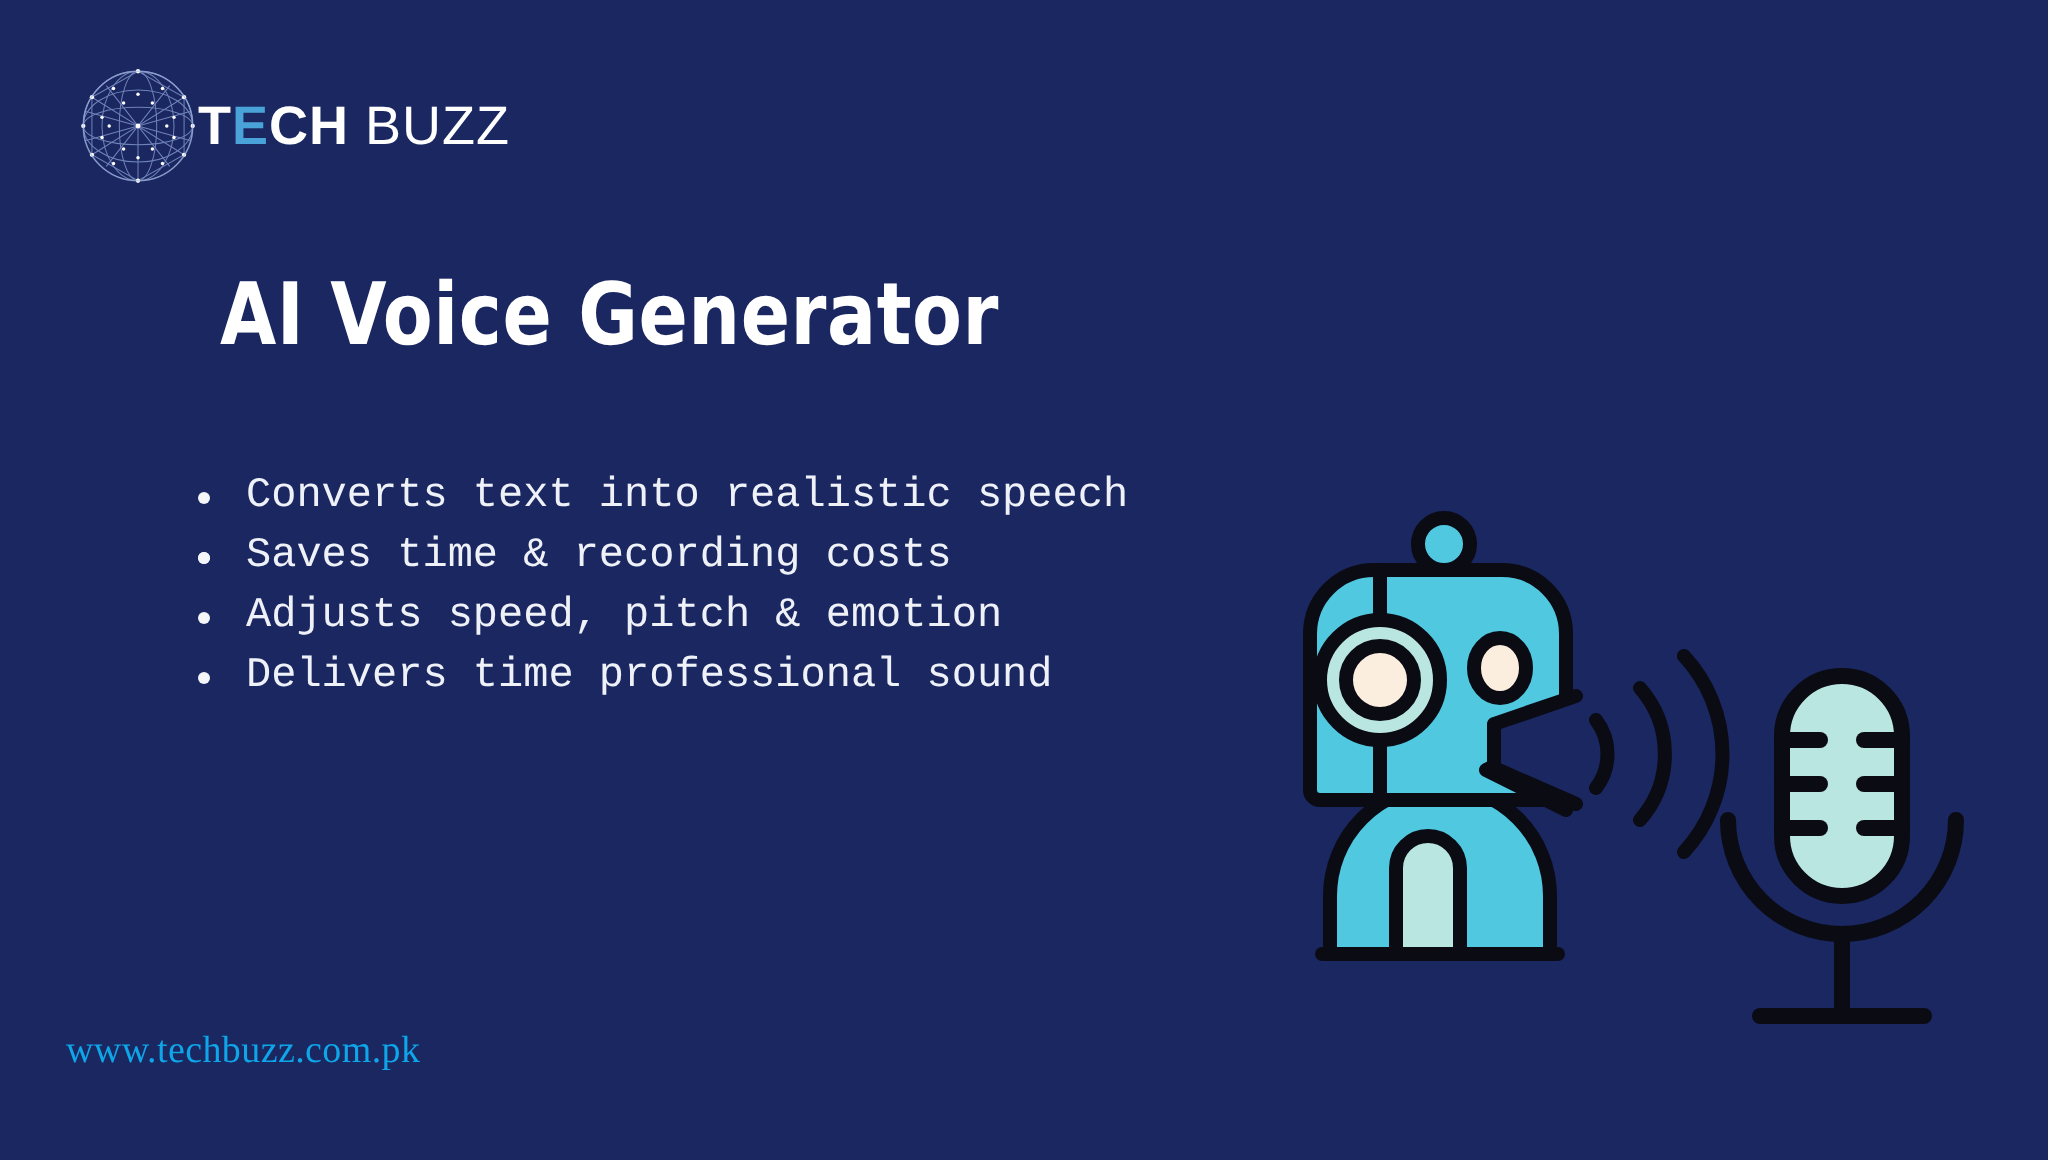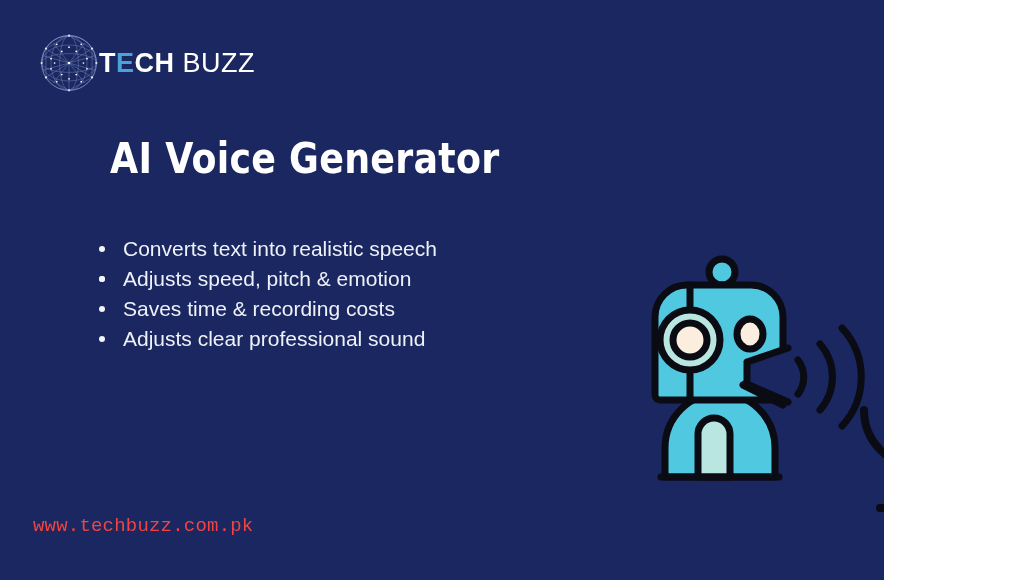--- a/index.html
+++ b/index.html
@@ -4,21 +4,21 @@
 <style>
   * { margin:0; padding:0; box-sizing:border-box; }
   html, body {
     width:1024px; height:580px;
     background:#ffffff;
     font-family:"Liberation Sans", sans-serif;
     overflow:hidden;
   }
   #poster {
     position:relative;
-    width:884px; height:580px;
+    width:1024px; height:580px;
     background:#1a2760;
     overflow:hidden;
   }
 
   
   .corner-swoosh {
     position:absolute; top:-170px; right:-215px;
     width:530px; height:430px;
     pointer-events:none;
   }
@@ -60,35 +60,35 @@
     position:absolute; left:96px; top:234px;
     list-style:none;
   }
   .bullets li {
     position:relative;
     padding-left:27px;
     font-size:21px;
     line-height:30px;
     color:#eef1f8;
     white-space:nowrap;
-    font-family:Liberation Sans, sans-serif;
+    font-family:Liberation Mono, monospace;
   }
   .bullets li .dot {
     position:absolute; left:3px; top:12px;
     width:6px; height:6px; border-radius:50%;
     background:#f3f5fb;
   }
 
   
   .footer-url {
     position:absolute; left:33px; top:515px;
     font-size:19px;
-    color:#ef4444;
+    color:#0ea5e9;
     letter-spacing:0.2px;
-    font-family:Liberation Mono, monospace;
+    font-family:Liberation Serif, serif;
   }
 
   
   .artwork {
     position:absolute; left:648px; top:252px;
     width:346px; height:290px;
   }
 </style>
 </head>
 <body>
@@ -165,29 +165,29 @@
   <ul class="bullets">
     <li>
       <span class="dot"></span>
       <span>Converts text into realistic speech</span>
     </li>
     <li>
       <span class="dot"></span>
     </li>
     <li>
       <span class="dot"></span>
+      <span>Saves time &amp; recording costs</span>
+    </li>
+    <li>
+      <span class="dot"></span>
       <span>Adjusts speed, pitch &amp; emotion</span>
     </li>
     <li>
       <span class="dot"></span>
-      <span>Saves time &amp; recording costs</span>
-    </li>
-    <li>
-      <span class="dot"></span>
-      <span>Adjusts clear professional sound</span>
+      <span>Delivers time professional sound</span>
     </li>
   </ul>
 
   <div class="footer-url">www.techbuzz.com.pk</div>
 
   <svg class="artwork" viewBox="0 0 346 290">
 
     <g stroke="#0b0b14" stroke-width="7" stroke-linecap="round" stroke-linejoin="round" fill="none">
 
       <line x1="74" y1="32" x2="74" y2="52"></line>

